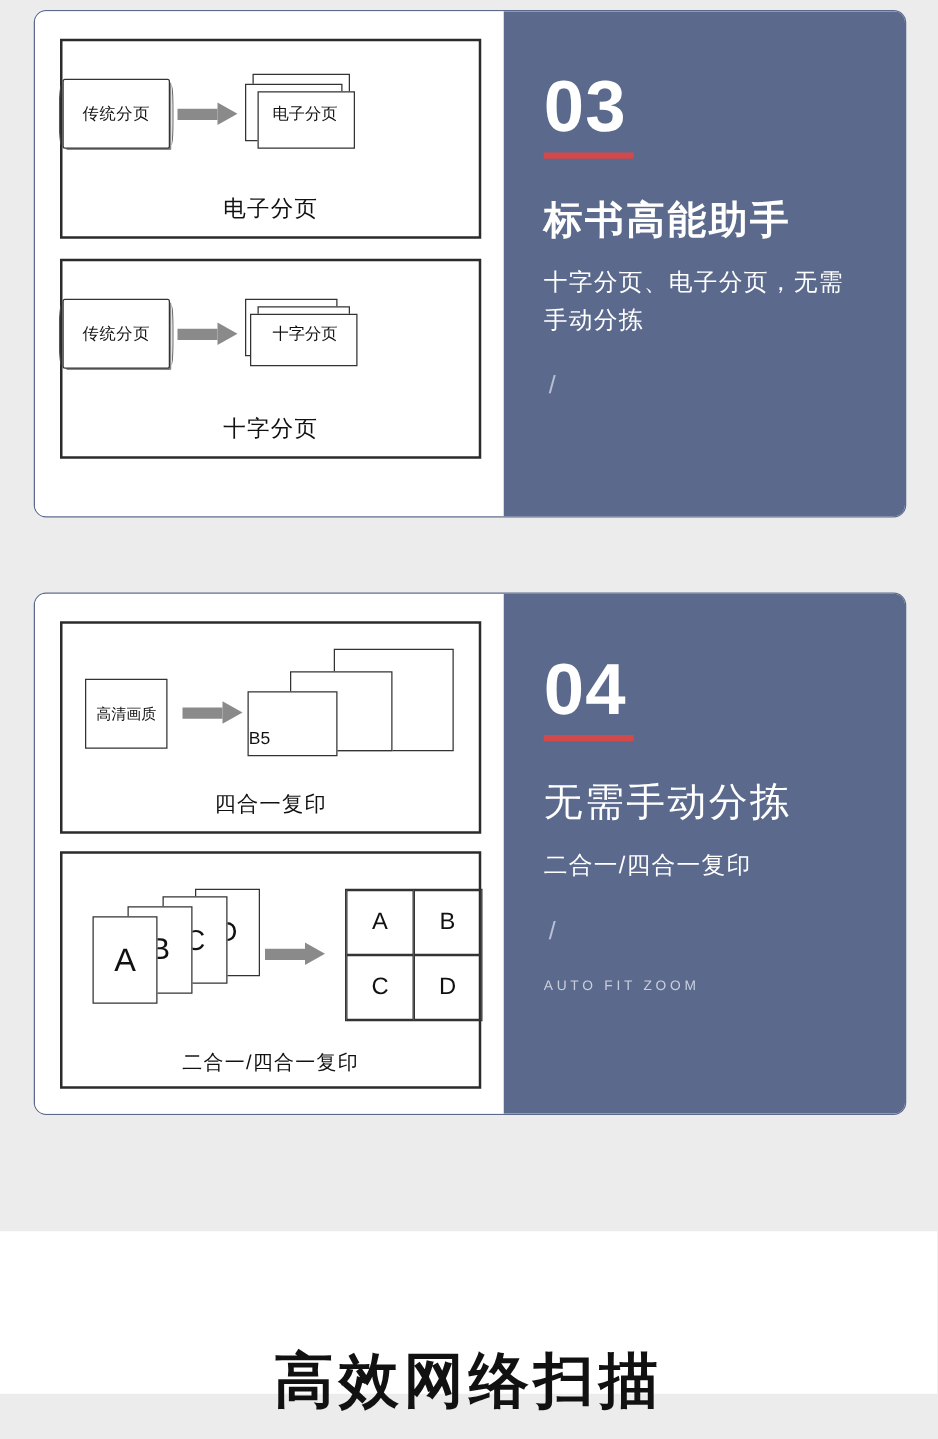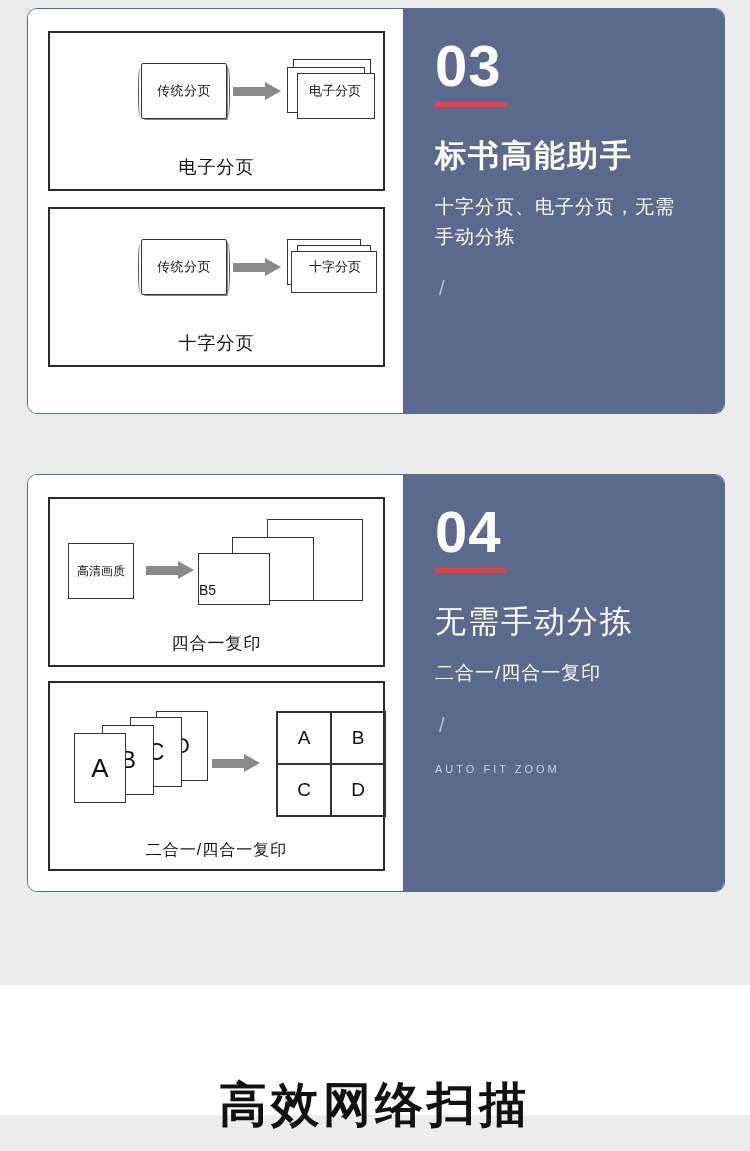--- a/index.html
+++ b/index.html
@@ -37,21 +37,21 @@
     width: 375px;
     flex: 0 0 375px;
     background: #ffffff;
     padding: 22px 18px 18px 20px;
     box-sizing: border-box;
   }
   .card-right {
     flex: 1 1 auto;
     background: #5b6a8c;
     color: #ffffff;
-    padding: 28px 0 0 32px;
+    padding: 48px 0 0 32px;
     box-sizing: border-box;
   }
 
   
   .num-wrap {
     display: inline-block;
     position: relative;
   }
   .num {
     font-size: 58px;
@@ -119,21 +119,21 @@
   #d4a .diag-caption { bottom: 10px; font-size: 17px; }
   #d4b .diag-caption { bottom: 8px; font-size: 16px; }
 
   .flow {
     position: absolute;
     top: 26px;
     left: 0;
     right: 0;
     display: flex;
     align-items: center;
-    justify-content: flex-end;
+    justify-content: flex-start;
     gap: 6px;
   }
 
   .doc {
     border: 1.5px solid #333;
     background: #fff;
     display: flex;
     align-items: center;
     justify-content: center;
     font-size: 13px;

